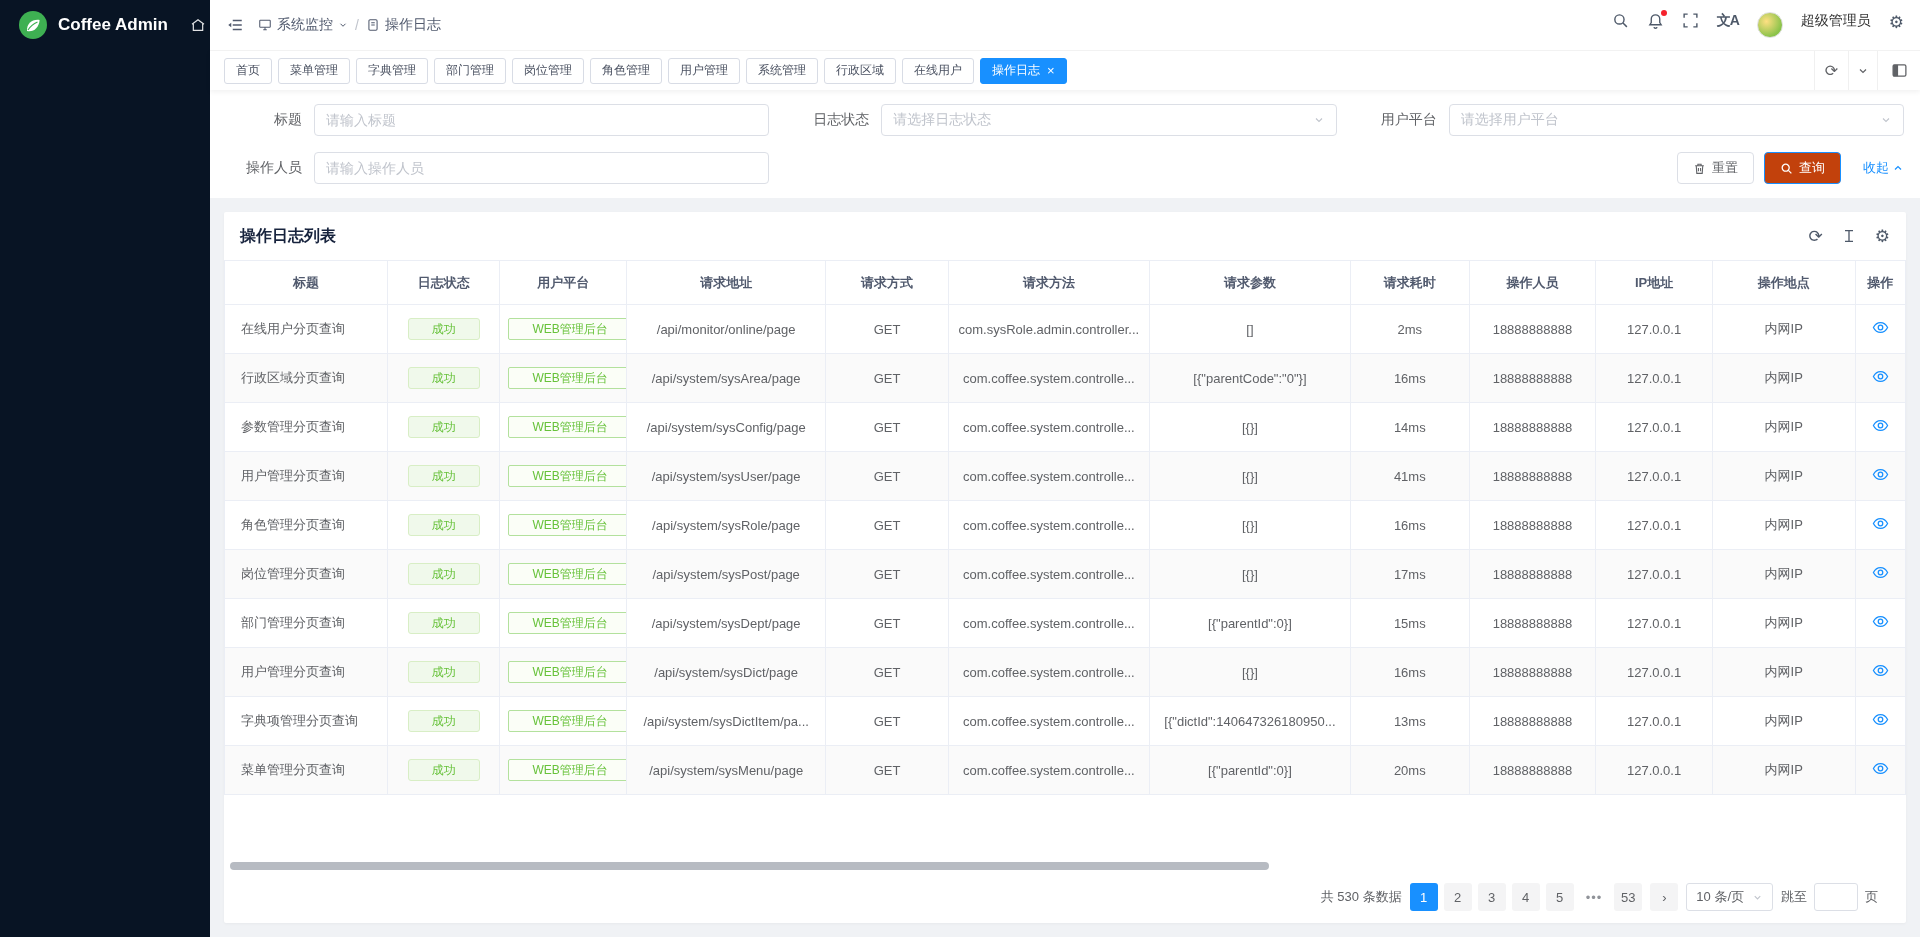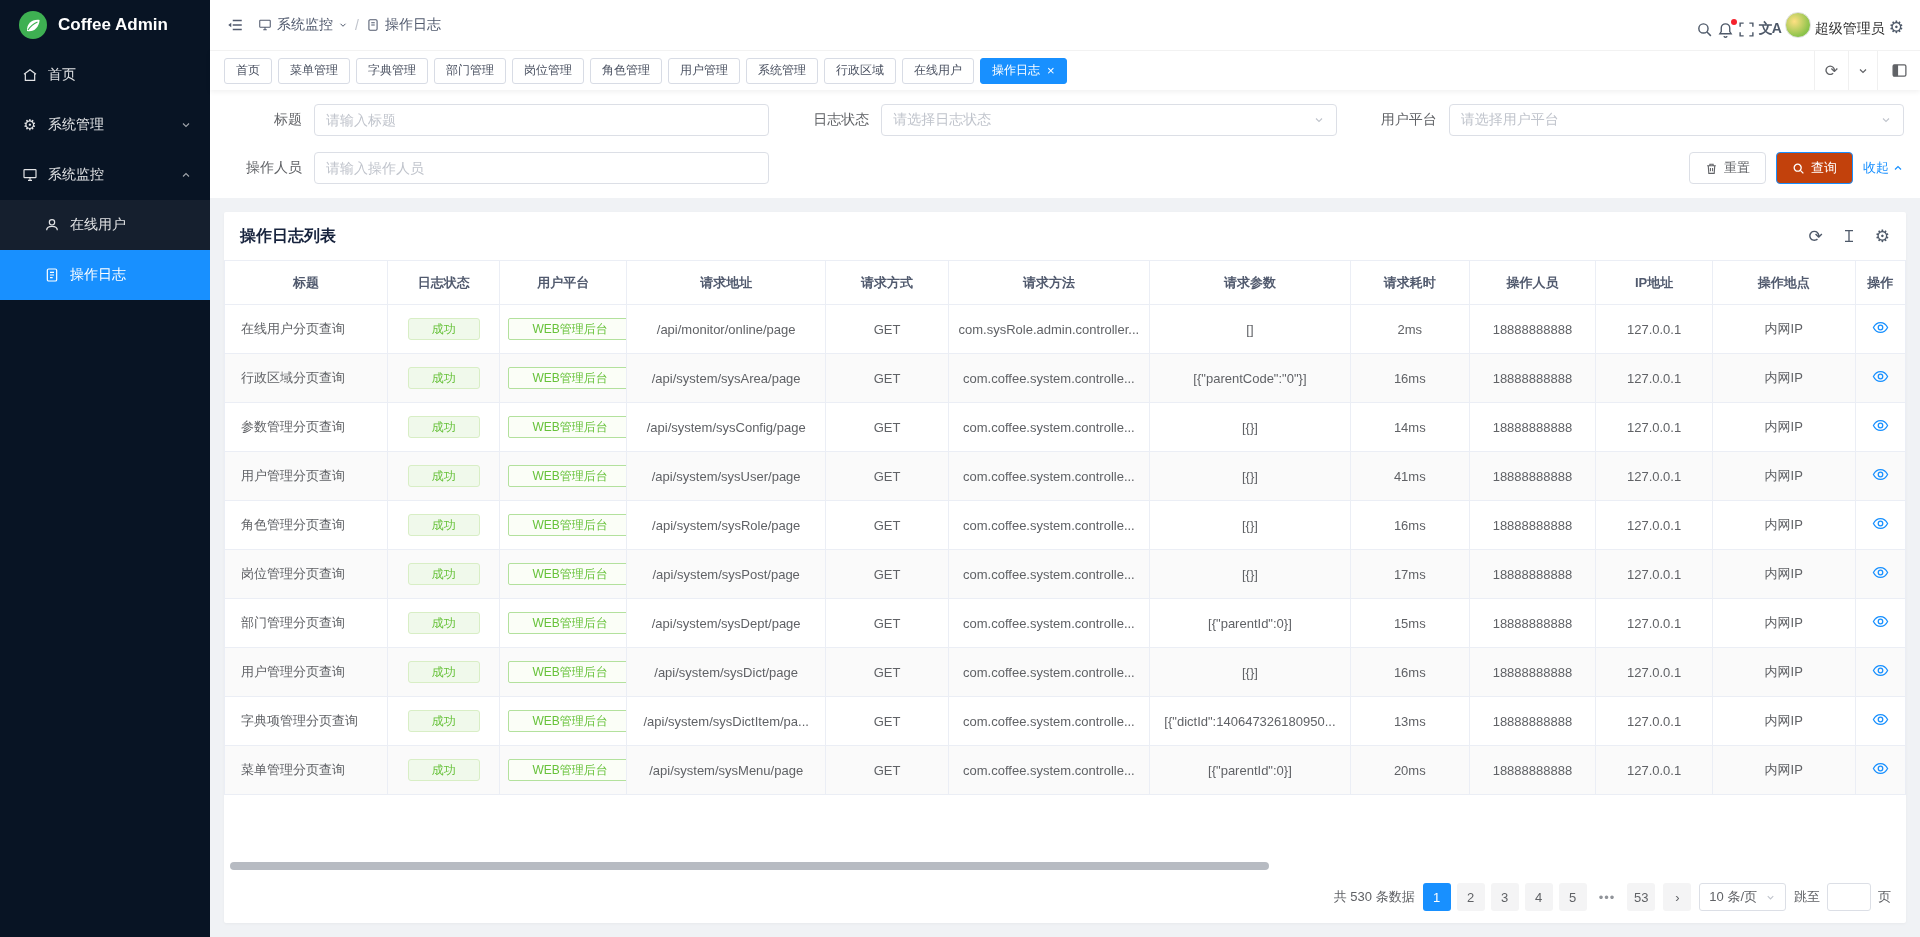--- a/index.html
+++ b/index.html
@@ -1,36 +1,36 @@
 <!DOCTYPE html>
 <html><head>
 <meta charset="utf-8">
 <style>
   *{box-sizing:border-box;margin:0;padding:0}
   html,body{width:1920px;height:937px;overflow:hidden;font-family:"Liberation Sans","DejaVu Sans",sans-serif;background:#f0f2f5;color:#606266}
   svg{display:block}
   .app{display:flex;width:1920px;height:937px}
 
   
-  .sidebar{width:210px;flex-shrink:0;background:#081424;color:rgba(255,255,255,.88);display:flex;flex-direction:column}
+  .sidebar{width:210px;flex-shrink:0;background:#081424;color:rgba(255,255,255,.88);display:flex;}
   .logo{height:50px;display:flex;align-items:center;gap:10px;padding-left:18px;color:#fff;font-weight:bold;font-size:17px;flex-shrink:0}
   .menu-item{height:50px;display:flex;align-items:center;gap:10px;padding:0 18px 0 22px;font-size:14px;cursor:pointer}
   .menu-item .chev{margin-left:auto;opacity:.7}
   .submenu .menu-item{padding-left:44px;background:#151f2e}
   .submenu .menu-item.active{background:#1890ff;color:#fff}
   .mi-icon{width:16px;height:16px;flex-shrink:0}
 
   
   .main{flex:1;min-width:0;display:flex;flex-direction:column}
 
   .topbar{height:50px;background:#fff;display:flex;align-items:center;padding:0 16px;gap:14px;position:relative;z-index:3}
   .breadcrumb{display:flex;align-items:center;gap:7px;font-size:14px;color:#515a6e}
   .crumb{display:flex;align-items:center;gap:5px;cursor:pointer}
   .bc-sep{color:#c0c4cc}
-  .topbar-right{margin-left:auto;display:flex;align-items:flex-end;gap:4px;color:#4e5969}
+  .topbar-right{margin-left:auto;display:flex;align-items:flex-start;gap:18px;color:#4e5969}
   .tb-icon{position:relative;cursor:pointer;display:flex;align-items:center}
   .red-dot{position:absolute;top:-2px;right:-3px;width:6px;height:6px;border-radius:50%;background:#f5222d}
   .avatar{width:26px;height:26px;border-radius:50%;background:radial-gradient(circle at 35% 35%,#ffe082,#8bc34a 70%);border:1px solid #e0e0e0}
   .username{font-size:14px;color:#333}
   .translate{font-size:14px;font-weight:bold;letter-spacing:-1px}
 
   .tabbar{height:40px;background:#fff;display:flex;align-items:center;padding-left:14px;border-top:1px solid #f2f2f2;box-shadow:0 2px 5px rgba(0,0,0,.06);position:relative;z-index:2}
   .tabs{display:flex;gap:6px;flex:1;align-items:center}
   .tab{height:26px;display:flex;align-items:center;padding:0 11px;border:1px solid #d8dce5;border-radius:3px;font-size:12px;color:#495060;background:#fff;cursor:pointer;white-space:nowrap}
   .tab.active{background:#1890ff;border-color:#1890ff;color:#fff}
@@ -46,21 +46,21 @@
   .form-item{display:flex;align-items:center;min-width:0}
   .form-item label{width:88px;text-align:right;padding-right:12px;font-size:14px;color:#606266;flex-shrink:0}
   .control{flex:1;height:32px;border:1px solid #dcdfe6;border-radius:4px;display:flex;align-items:center;padding:0 11px;background:#fff;min-width:0}
   .control input{width:100%;border:none;outline:none;font-size:14px;color:#606266;background:transparent}
   .control input::placeholder{color:#c0c4cc}
   .select-text{flex:1;font-size:14px;color:#c0c4cc;white-space:nowrap;overflow:hidden}
   .sel-chev{color:#c0c4cc}
   .filter-actions{display:flex;align-items:center;justify-content:flex-end;gap:10px}
   .btn{height:32px;padding:0 15px;border-radius:4px;border:1px solid #dcdfe6;background:#fff;font-size:13px;color:#606266;display:flex;align-items:center;gap:6px;cursor:pointer;font-family:inherit}
   .btn-primary{background:#c2410c;border-color:#1890ff;color:#fff}
-  .link-collapse{color:#1890ff;font-size:13px;display:flex;align-items:center;gap:3px;cursor:pointer;margin-left:0}
+  .link-collapse{color:#1890ff;font-size:13px;display:flex;align-items:center;gap:3px;cursor:pointer;margin-left:12px}
 
   
   .content{flex:1;padding:14px;display:flex;min-height:0}
   .card{background:#fff;flex:1;display:flex;flex-direction:column;border-radius:2px;box-shadow:0 1px 3px rgba(0,0,0,.04);min-width:0}
   .card-header{height:48px;display:flex;align-items:center;justify-content:space-between;padding:16px 16px;flex-shrink:0}
   .card-title{font-size:16px;color:#17233d;font-weight:600}
   .card-tools{display:flex;align-items:center;gap:18px;color:#4e5969}
   .card-tools .glyph{font-size:17px;cursor:pointer;line-height:1}
 
   table{width:100%;border-collapse:collapse;table-layout:fixed;font-size:13px}
@@ -72,21 +72,21 @@
   th.col-action,td.col-action{box-shadow:-7px 0 8px -6px rgba(0,0,0,.18)}
   .tag{display:inline-block;font-size:12px;line-height:20px;padding:0 23px;border-radius:3px}
   .tag-status{color:#67c23a;background:#f0f9eb;border:1px solid #d8eec5}
   .tag-platform{color:#67c23a;background:#fbfef7;border:1px solid #b3e19d;border-radius:2px}
   .eye{display:inline-flex;cursor:pointer}
 
   .table-spacer{flex:1}
   .hscroll{height:10px;margin:0 3px;position:relative;flex-shrink:0}
   .hscroll .thumb{position:absolute;left:3px;top:1px;height:8px;width:62%;background:#b7bbc2;border-radius:4px;cursor:pointer}
 
-  .card-footer{height:52px;display:flex;align-items:center;justify-content:flex-end;gap:8px;padding:0 15px;font-size:13px;color:#606266;flex-shrink:0}
+  .card-footer{height:52px;display:flex;align-items:center;justify-content:flex-end;gap:8px;padding:0 28px;font-size:13px;color:#606266;flex-shrink:0}
   .pages{display:flex;align-items:center;gap:6px}
   .page{min-width:28px;height:28px;border:none;background:#f4f4f5;border-radius:3px;font-size:13px;color:#606266;display:flex;align-items:center;justify-content:center;cursor:pointer;font-family:inherit;padding:0 6px}
   .page.active{background:#1890ff;color:#fff}
   .page.dots{background:transparent;color:#909399;letter-spacing:1px}
   .size-select{height:28px;border:1px solid #dcdfe6;border-radius:3px;display:flex;align-items:center;gap:8px;padding:0 9px;font-size:13px;cursor:pointer;background:#fff}
   .jump{display:flex;align-items:center;gap:7px}
   .jump input{width:44px;height:28px;border:1px solid #dcdfe6;border-radius:3px;outline:none;text-align:center;font-size:13px}
 </style>
 </head>
 <body>

